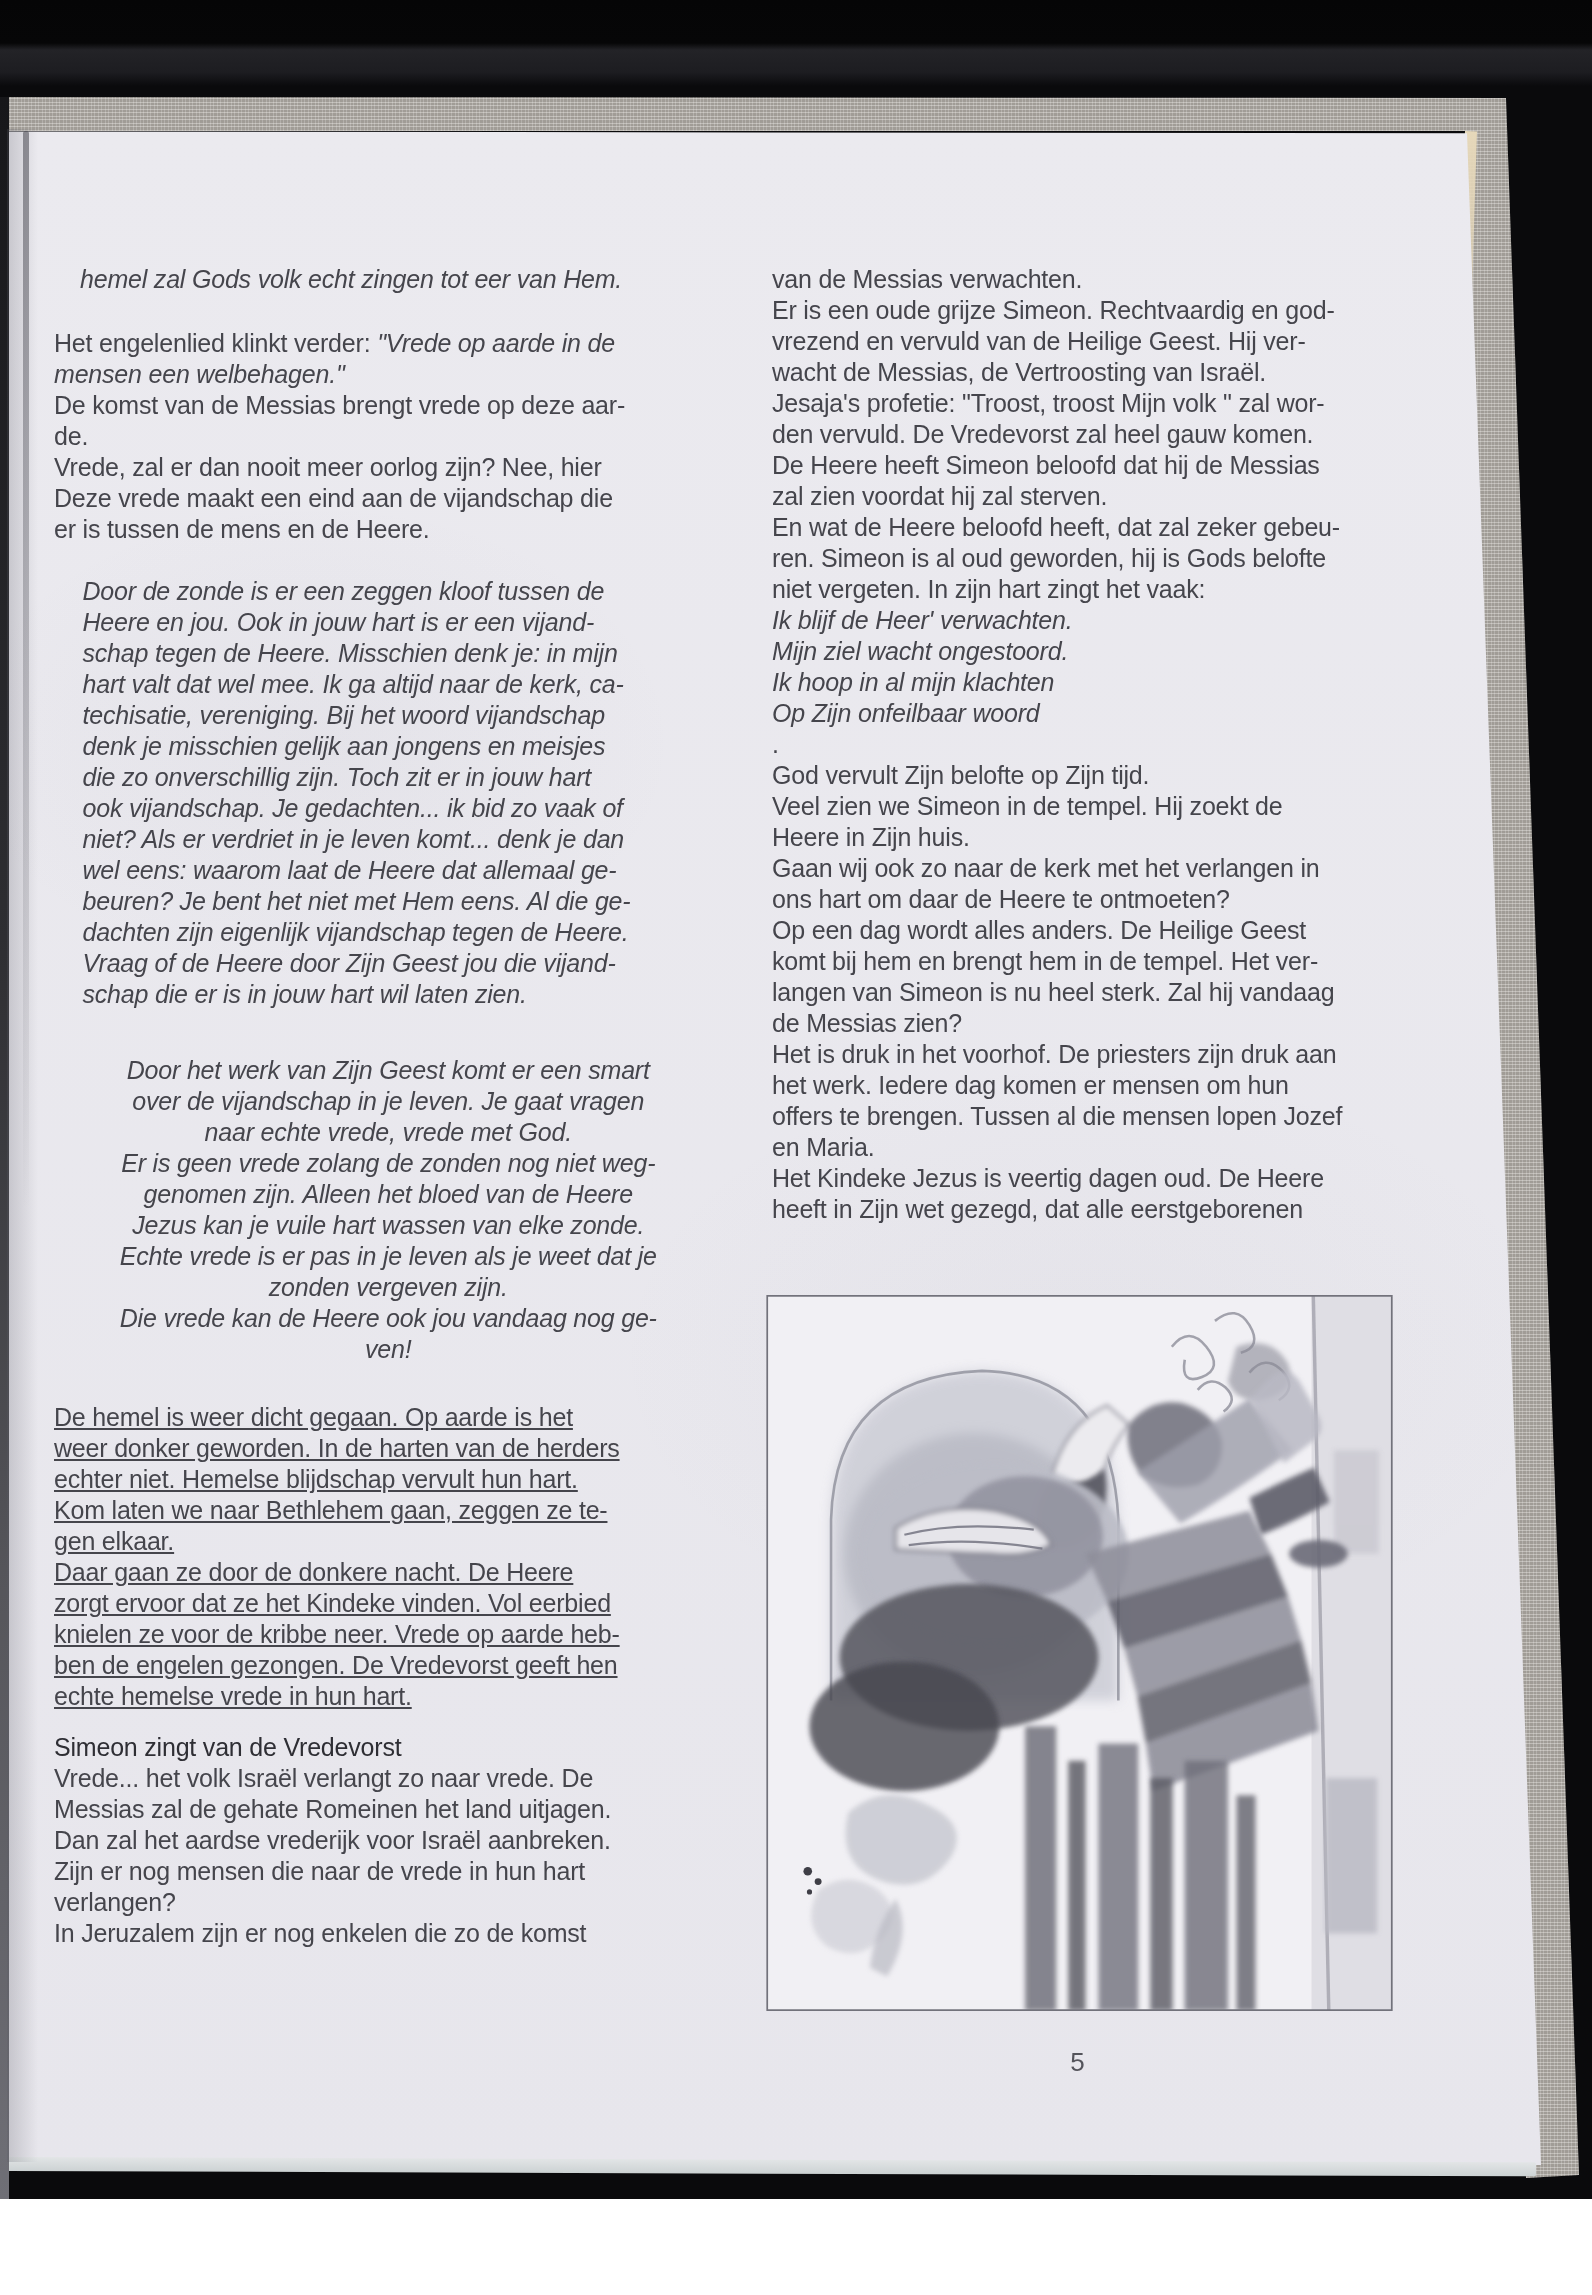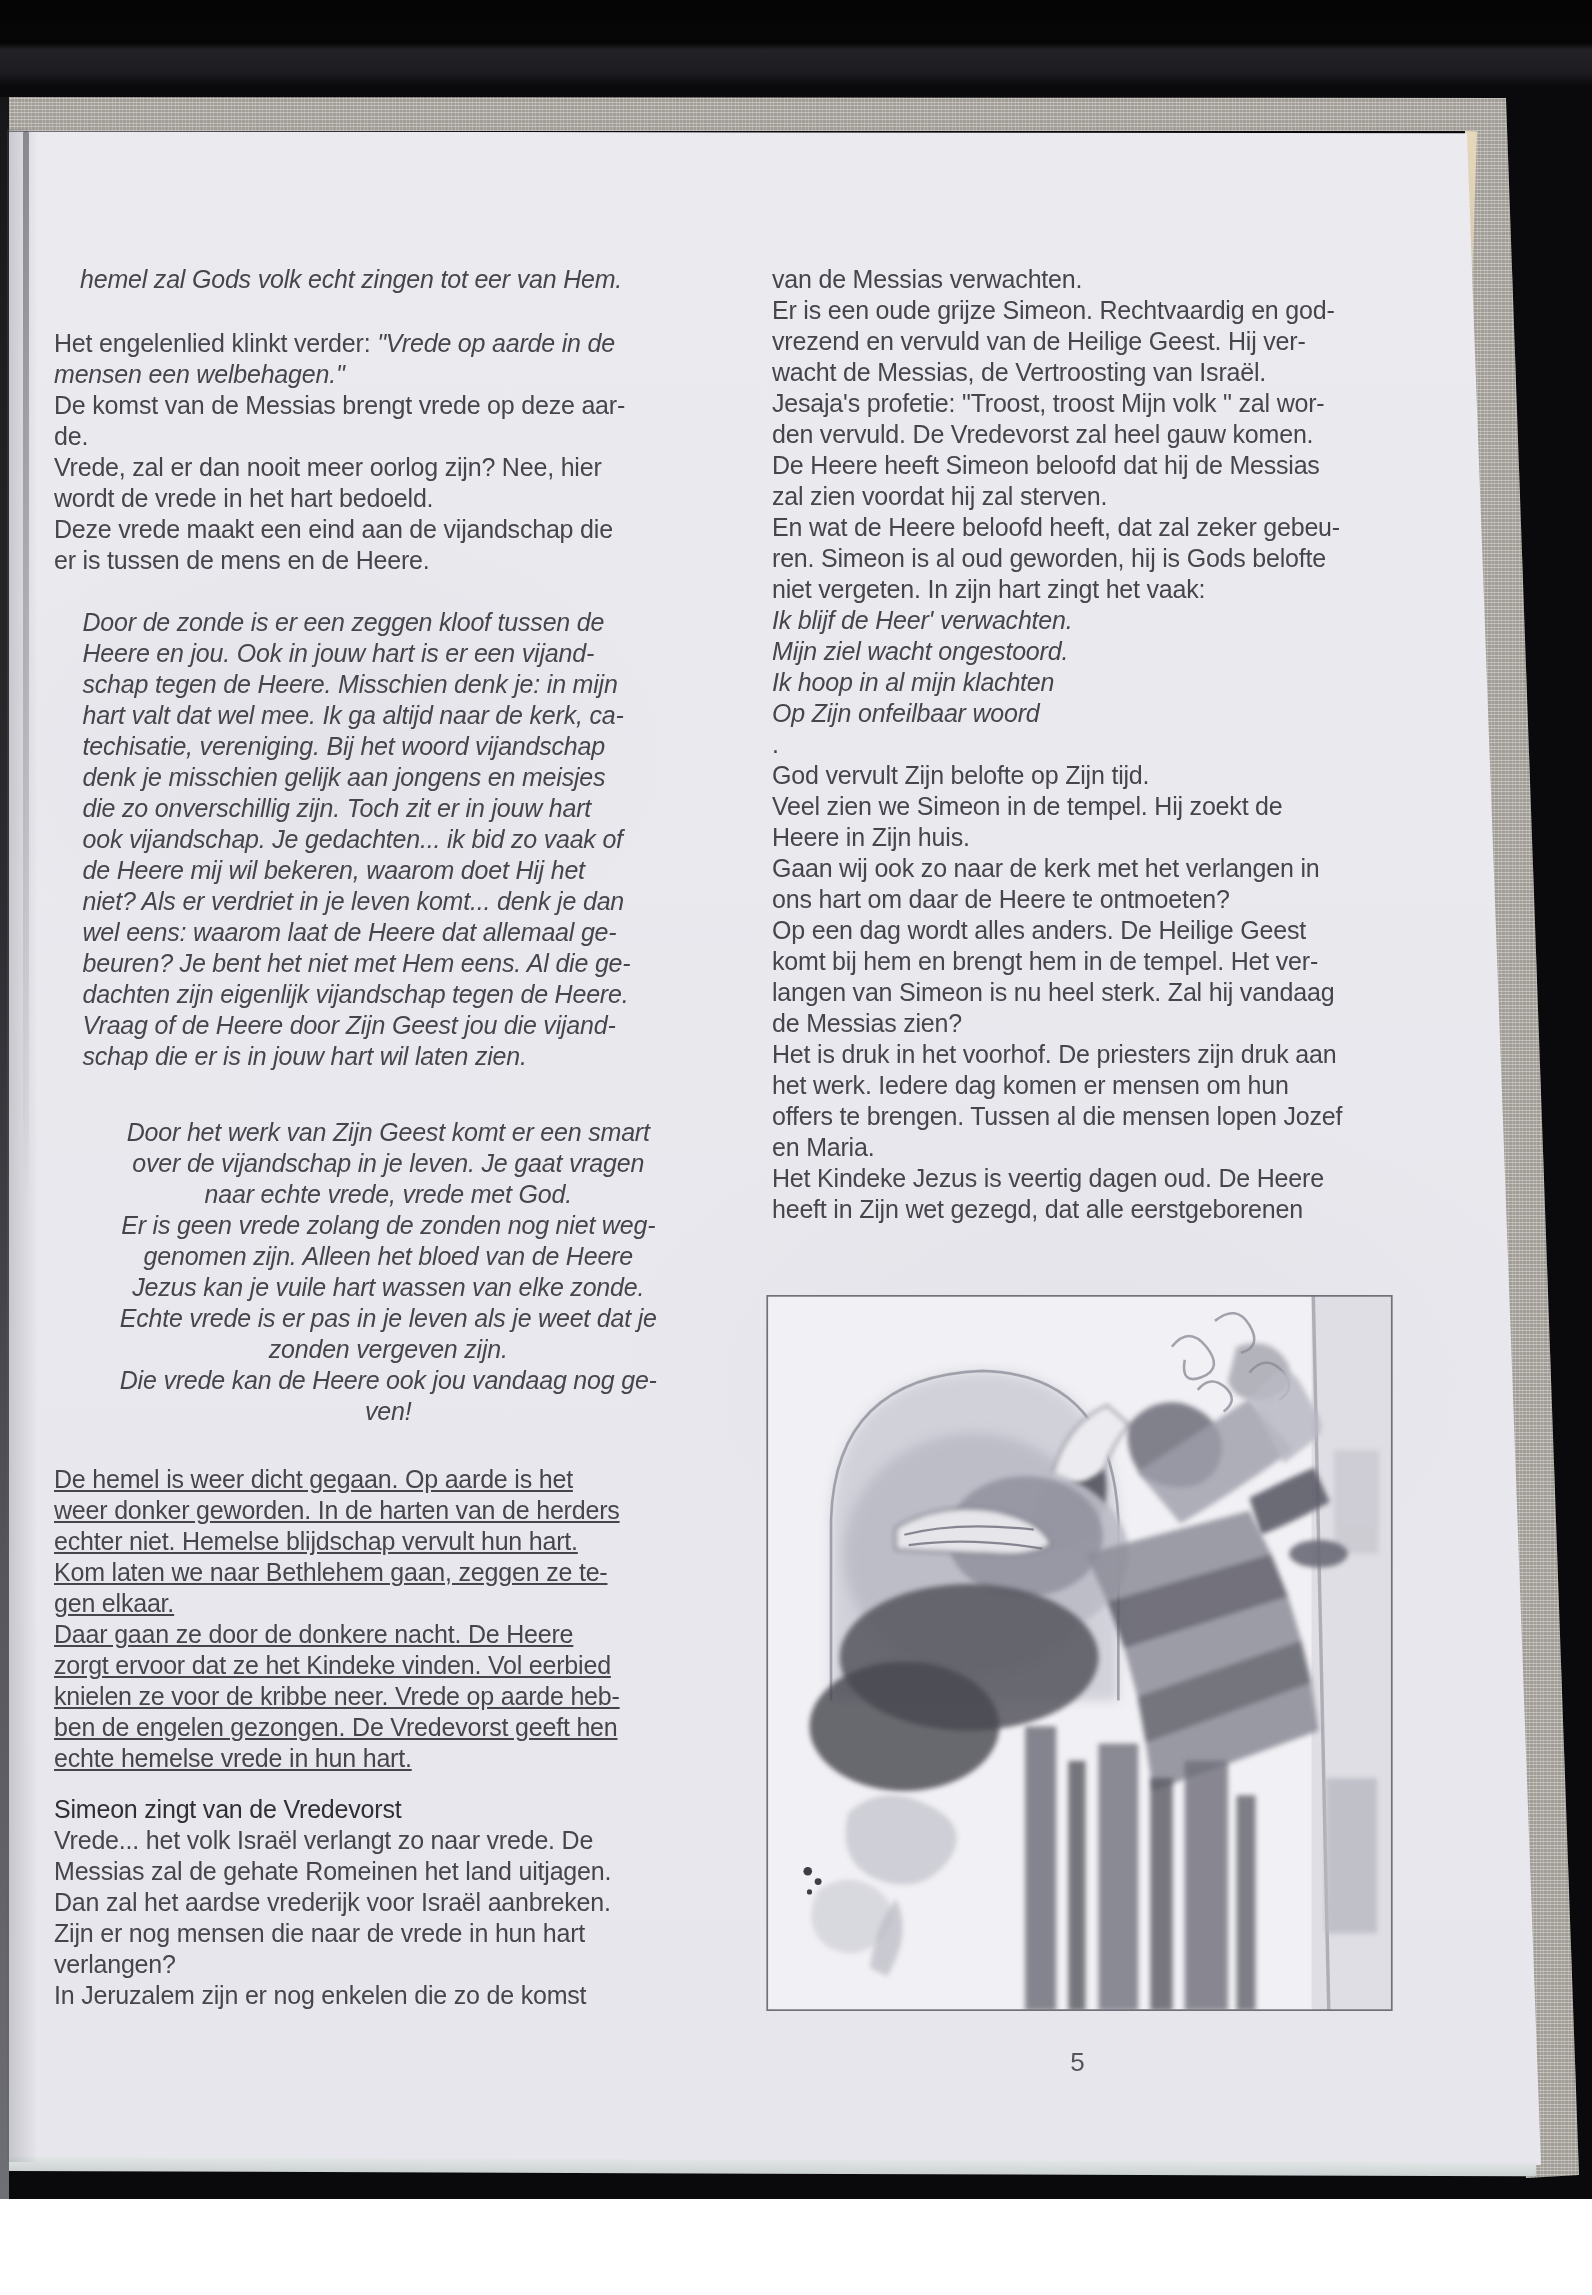--- a/index.html
+++ b/index.html
@@ -96,34 +96,32 @@
     <div class="col col-left">
         <div class="block k-intro">
           <div class="line"><span>hemel zal Gods volk echt zingen tot eer van Hem.</span></div>
         </div>
         <div class="block k-para">
           <div class="line"><span>Het engelenlied klinkt verder: </span><span class="it">"Vrede op aarde in de</span></div>
           <div class="line"><span class="it">mensen een welbehagen."</span></div>
           <div class="line"><span>De komst van de Messias brengt vrede op deze aar-</span></div>
           <div class="line"><span>de.</span></div>
           <div class="line"><span>Vrede, zal er dan nooit meer oorlog zijn? Nee, hier</span></div>
-          <div class="line"><span>wordt de vrede in het hart bedoeld.</span></div>
           <div class="line"><span>Deze vrede maakt een eind aan de vijandschap die</span></div>
           <div class="line"><span>er is tussen de mens en de Heere.</span></div>
         </div>
         <div class="block k-quote">
           <div class="line"><span>Door de zonde is er een zeggen kloof tussen de</span></div>
           <div class="line"><span>Heere en jou. Ook in jouw hart is er een vijand-</span></div>
           <div class="line"><span>schap tegen de Heere. Misschien denk je: in mijn</span></div>
           <div class="line"><span>hart valt dat wel mee. Ik ga altijd naar de kerk, ca-</span></div>
           <div class="line"><span>techisatie, vereniging. Bij het woord vijandschap</span></div>
           <div class="line"><span>denk je misschien gelijk aan jongens en meisjes</span></div>
           <div class="line"><span>die zo onverschillig zijn. Toch zit er in jouw hart</span></div>
           <div class="line"><span>ook vijandschap. Je gedachten... ik bid zo vaak of</span></div>
-          <div class="line"><span>de Heere mij wil bekeren, waarom doet Hij het</span></div>
           <div class="line"><span>niet? Als er verdriet in je leven komt... denk je dan</span></div>
           <div class="line"><span>wel eens: waarom laat de Heere dat allemaal ge-</span></div>
           <div class="line"><span>beuren? Je bent het niet met Hem eens. Al die ge-</span></div>
           <div class="line"><span>dachten zijn eigenlijk vijandschap tegen de Heere.</span></div>
           <div class="line"><span>Vraag of de Heere door Zijn Geest jou die vijand-</span></div>
           <div class="line"><span>schap die er is in jouw hart wil laten zien.</span></div>
         </div>
         <div class="block k-quote2">
           <div class="line"><span>Door het werk van Zijn Geest komt er een smart</span></div>
           <div class="line"><span>over de vijandschap in je leven. Je gaat vragen</span></div>

